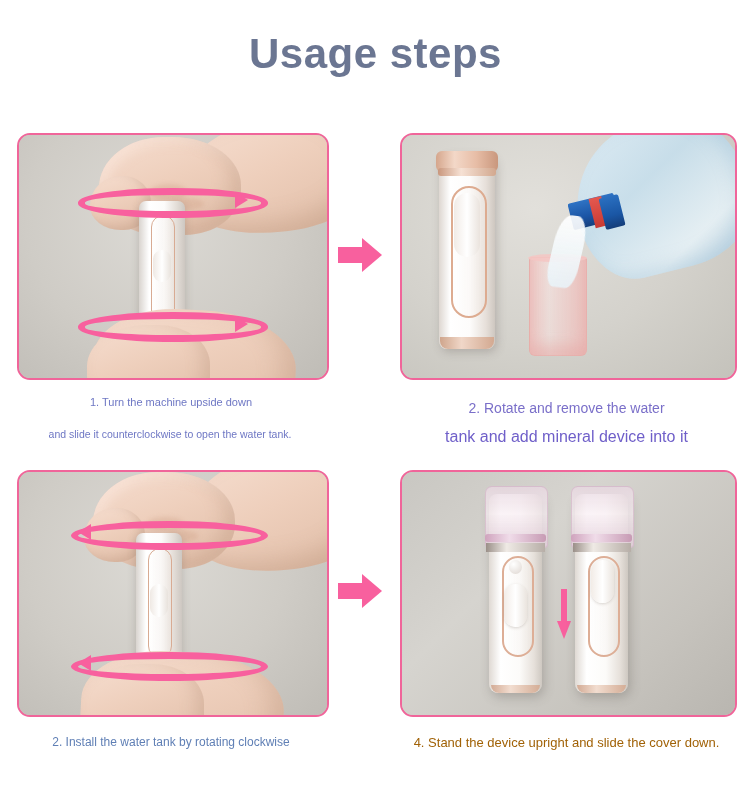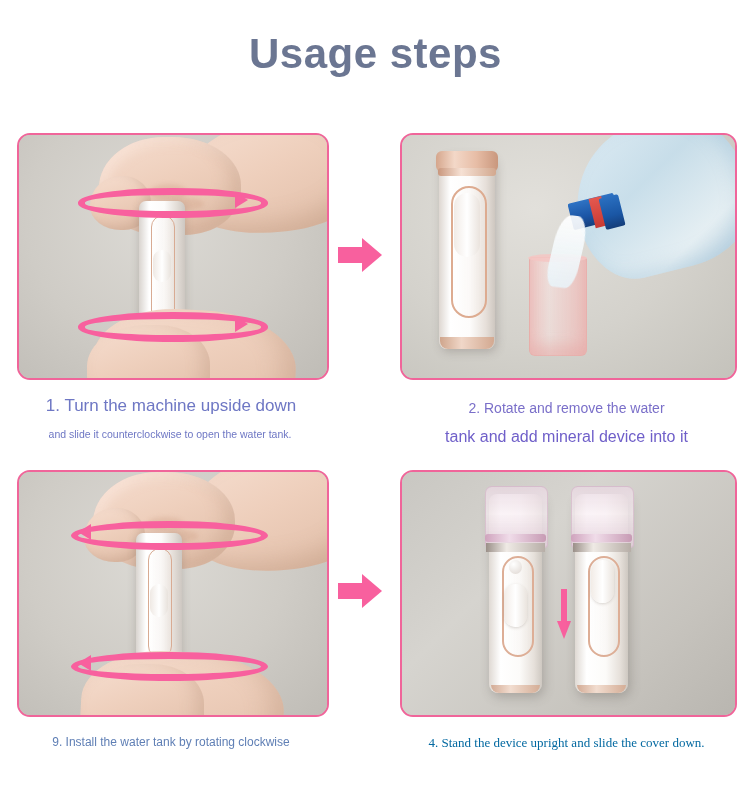--- a/index.html
+++ b/index.html
@@ -302,26 +302,26 @@
     border-style:solid;border-width:18px 7px 0 7px;
     border-color:#f8609e transparent transparent transparent;
   }
 
   
   .caption{
     position:absolute;
     text-align:center;
     font-family:"Liberation Sans", sans-serif;
   }
-  .cap-1a{left:17px;top:396px;width:308px;font-size:17px;color:#6e77c4;}
+  .cap-1a{left:17px;top:396px;width:308px;font-size:11px;color:#6e77c4;}
   .cap-1b{left:0px;top:428px;width:340px;font-size:10.5px;color:#6e77c4;}
   .cap-2a{left:400px;top:400px;width:333px;font-size:14px;color:#7a6fc9;}
   .cap-2b{left:400px;top:428px;width:333px;font-size:16px;color:#6f5fc9;}
   .cap-3{left:17px;top:735px;width:308px;font-size:12px;color:#5f7fb5;}
-  .cap-4{left:400px;top:735px;width:333px;font-size:13px;color:#0369a1;font-family:Liberation Serif, serif;}
+  .cap-4{left:400px;top:735px;width:333px;font-size:13px;color:#a16207;}
 </style>
 </head>
 <body>
 
 <div class="page">
 
   <div class="page-title">Usage steps</div>
 
   <div class="panel panel-1">
     <div class="scene">
@@ -442,17 +442,17 @@
       </div>
     </div>
   </div>
 
   <div class="caption cap-1a">1. Turn the machine upside down</div>
   <div class="caption cap-1b">and slide it counterclockwise to open the water tank.</div>
 
   <div class="caption cap-2a">2. Rotate and remove the water</div>
   <div class="caption cap-2b">tank and add mineral device into it</div>
 
-  <div class="caption cap-3">9. Install the water tank by rotating clockwise</div>
+  <div class="caption cap-3">2. Install the water tank by rotating clockwise</div>
 
   <div class="caption cap-4">4. Stand the device upright and slide the cover down.</div>
 
 </div>
 
 </body></html>

